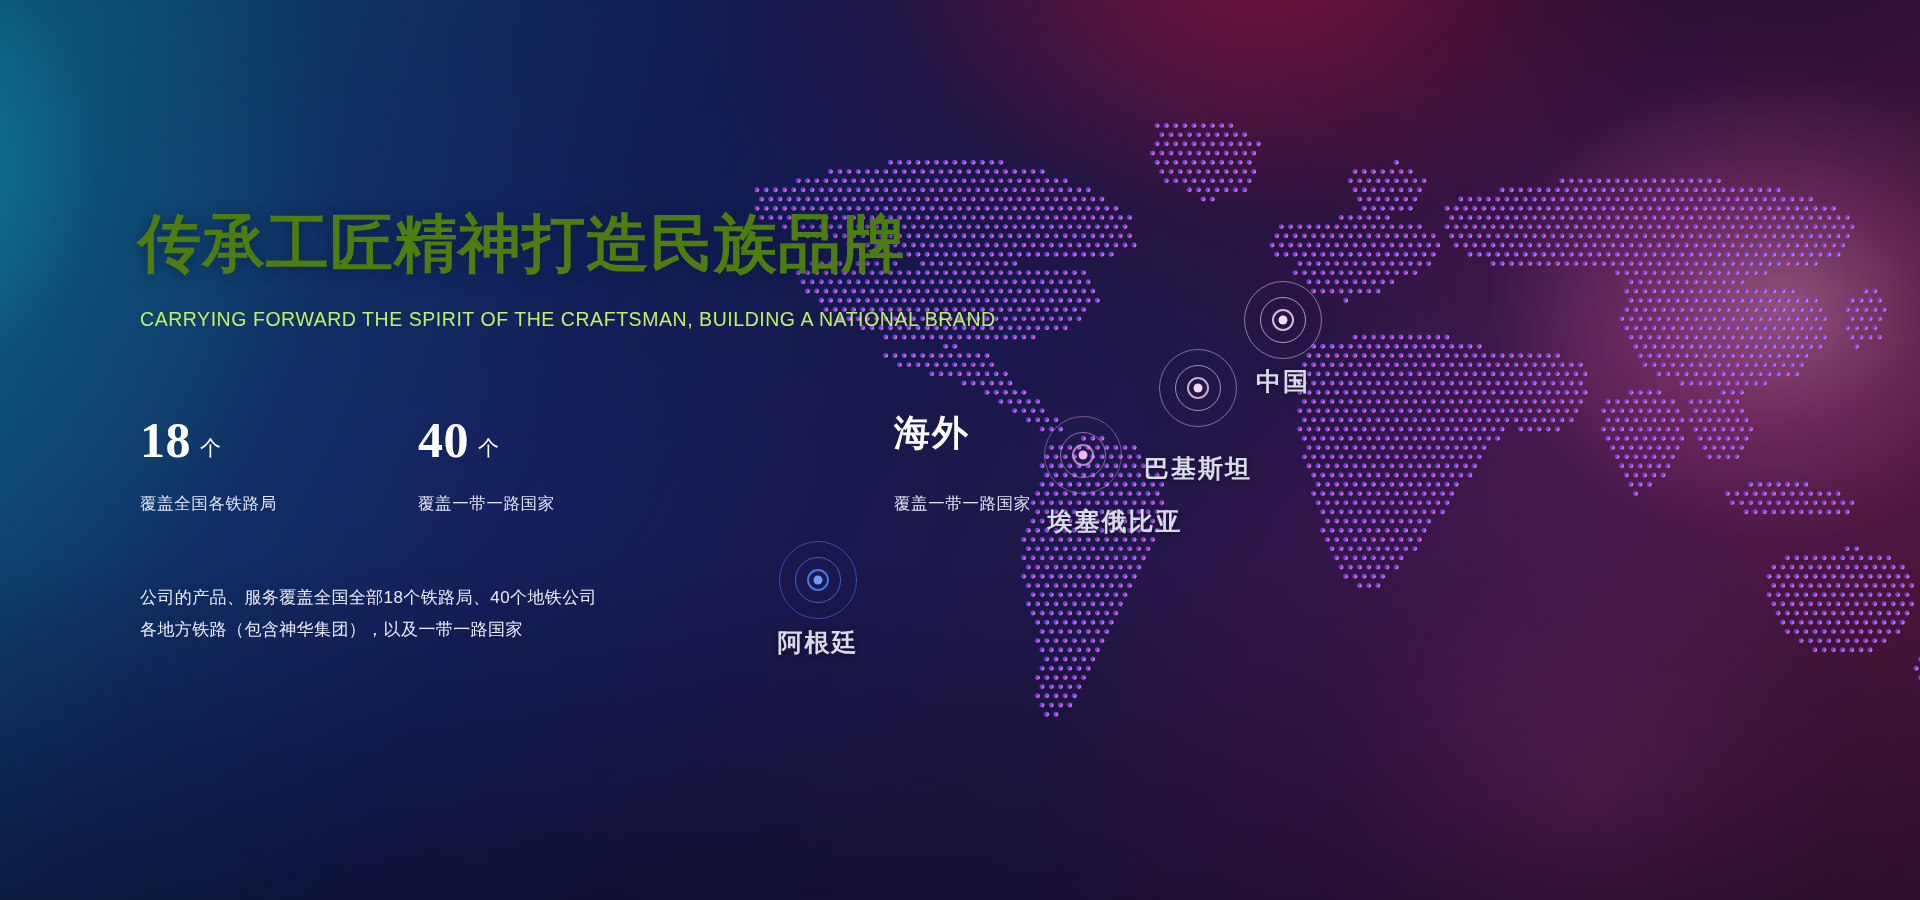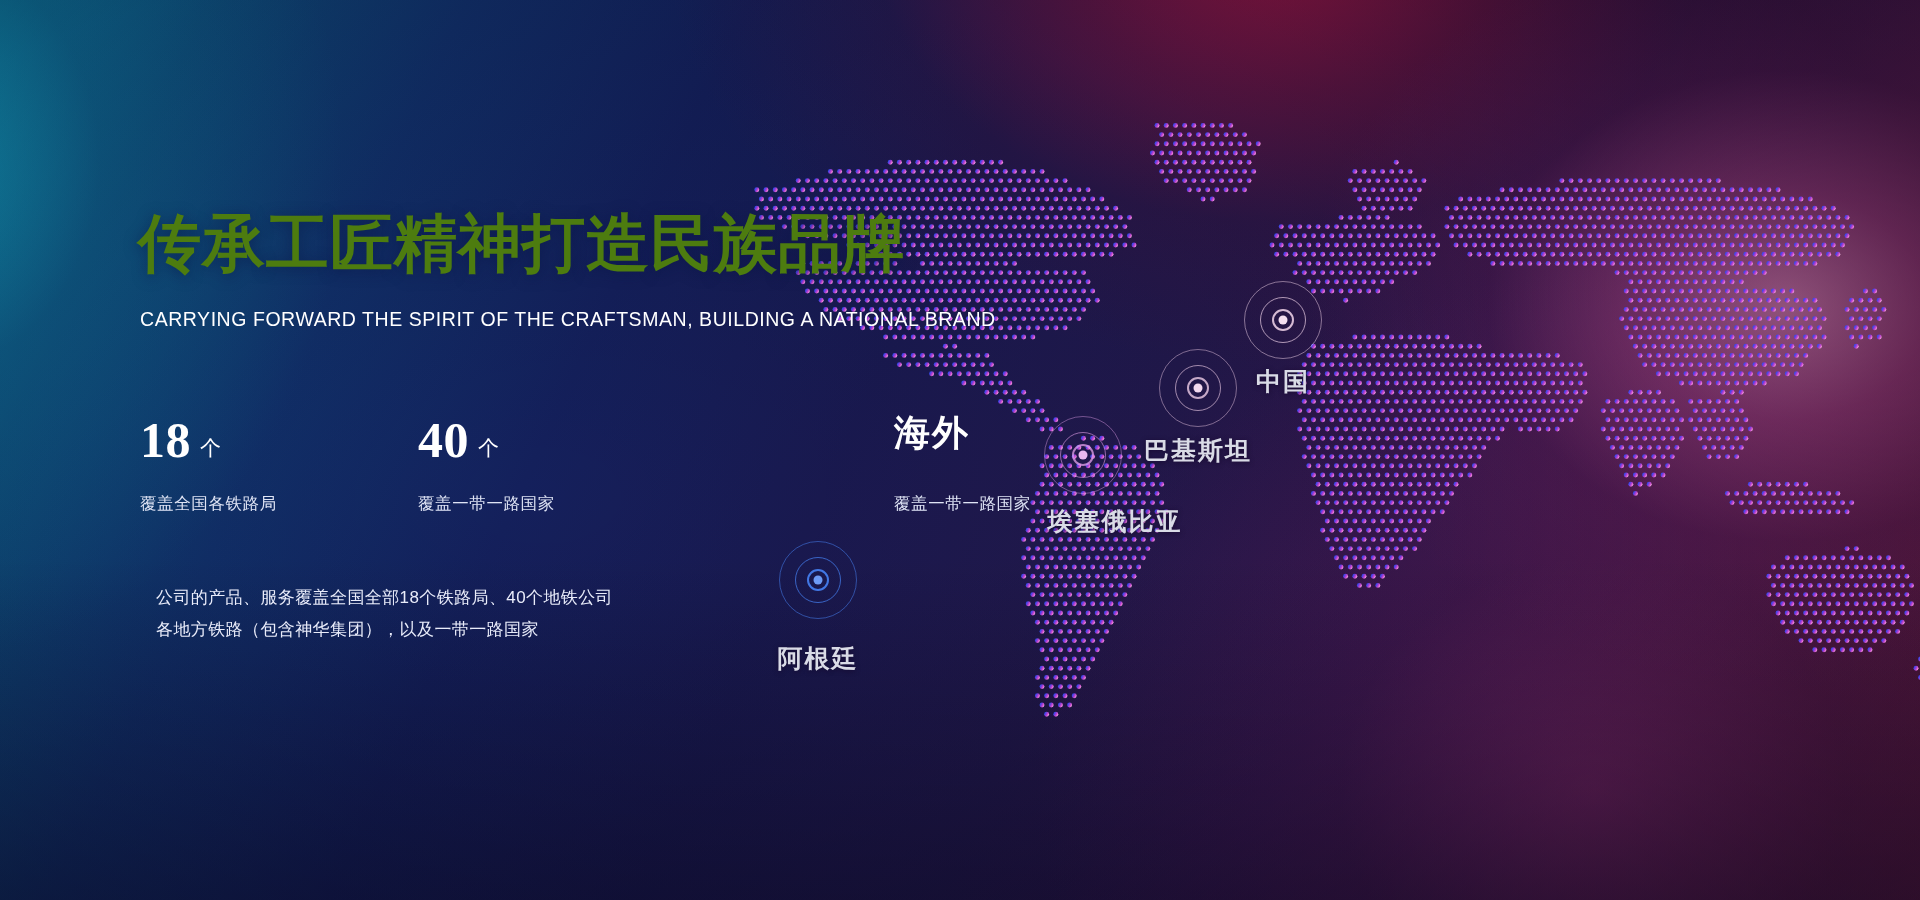--- a/index.html
+++ b/index.html
@@ -96,21 +96,21 @@
     white-space: nowrap;
   }
   .subheadline {
     position: absolute;
     top: 310px;
     left: 2px;
     margin: 0;
     font-size: 19.5px;
     line-height: 1;
     font-weight: 400;
-    color: #ffffff;
+    color: #bef264;
     letter-spacing: 0.55px;
     white-space: nowrap;
   }
 
   .stats {
     position: absolute;
     top: 415px;
     left: 2px;
     display: flex;
     align-items: flex-start;
@@ -147,21 +147,21 @@
     margin-top: 26px;
     font-size: 16.5px;
     color: #dfe4f5;
     letter-spacing: 0.6px;
     white-space: nowrap;
   }
 
   .body-copy {
     position: absolute;
     top: 582px;
-    left: 18px;
+    left: 2px;
     font-size: 17px;
     line-height: 32px;
     color: #e9ecfa;
     letter-spacing: 0.4px;
     white-space: nowrap;
   }
   .body-copy div { white-space: nowrap; }
 
   
   .marker {
@@ -2956,35 +2956,35 @@
           <div class="ring" style="width: 46px; height: 46px; border: 1.6px solid rgba(255, 225, 245, 0.85); opacity: 0.75;"></div>
           <div class="ring" style="width: 22px; height: 22px; border: 2px solid rgba(255, 225, 245, 0.85); opacity: 0.95;"></div>
           <div class="ring" style="width: 9px; height: 9px; background: rgb(245, 223, 240); border: 0px;"></div>
           <div class="marker-label" style="top: 45px;">中国</div>
         </div>
         <div class="marker" style="left: 498px; top: 293px;">
           <div class="ring" style="width: 78px; height: 78px; border: 1.4px solid rgba(250, 215, 240, 0.8); opacity: 0.55;"></div>
           <div class="ring" style="width: 46px; height: 46px; border: 1.6px solid rgba(250, 215, 240, 0.8); opacity: 0.75;"></div>
           <div class="ring" style="width: 22px; height: 22px; border: 2px solid rgba(250, 215, 240, 0.8); opacity: 0.95;"></div>
           <div class="ring" style="width: 9px; height: 9px; background: rgb(242, 217, 239); border: 0px;"></div>
-          <div class="marker-label" style="top: 46px;">巴基斯坦</div>
+          <div class="marker-label" style="top: 64px;">巴基斯坦</div>
         </div>
         <div class="marker" style="left: 383px; top: 360px;">
           <div class="ring" style="width: 78px; height: 78px; border: 1.4px solid rgba(228, 160, 235, 0.8); opacity: 0.55;"></div>
           <div class="ring" style="width: 46px; height: 46px; border: 1.6px solid rgba(228, 160, 235, 0.8); opacity: 0.75;"></div>
           <div class="ring" style="width: 22px; height: 22px; border: 2px solid rgba(228, 160, 235, 0.8); opacity: 0.95;"></div>
           <div class="ring" style="width: 9px; height: 9px; background: rgb(233, 185, 238); border: 0px;"></div>
           <div class="marker-label" style="top: 50px; margin-left: 32px;">埃塞俄比亚</div>
         </div>
         <div class="marker" style="left: 118px; top: 485px;">
           <div class="ring" style="width: 78px; height: 78px; border: 1.4px solid rgba(70, 130, 245, 0.95); opacity: 0.55;"></div>
           <div class="ring" style="width: 46px; height: 46px; border: 1.6px solid rgba(70, 130, 245, 0.95); opacity: 0.75;"></div>
           <div class="ring" style="width: 22px; height: 22px; border: 2px solid rgba(70, 130, 245, 0.95); opacity: 0.95;"></div>
           <div class="ring" style="width: 9px; height: 9px; background: rgb(109, 155, 245); border: 0px;"></div>
-          <div class="marker-label" style="top: 62px;">阿根廷</div>
+          <div class="marker-label" style="top: 46px;">阿根廷</div>
         </div>
       </div>
   </div>
 
   <div class="content">
 
     <h1 class="headline">传承工匠精神打造民族品牌</h1>
 
     <p class="subheadline">CARRYING FORWARD THE SPIRIT OF THE CRAFTSMAN, BUILDING A NATIONAL BRAND</p>
 

